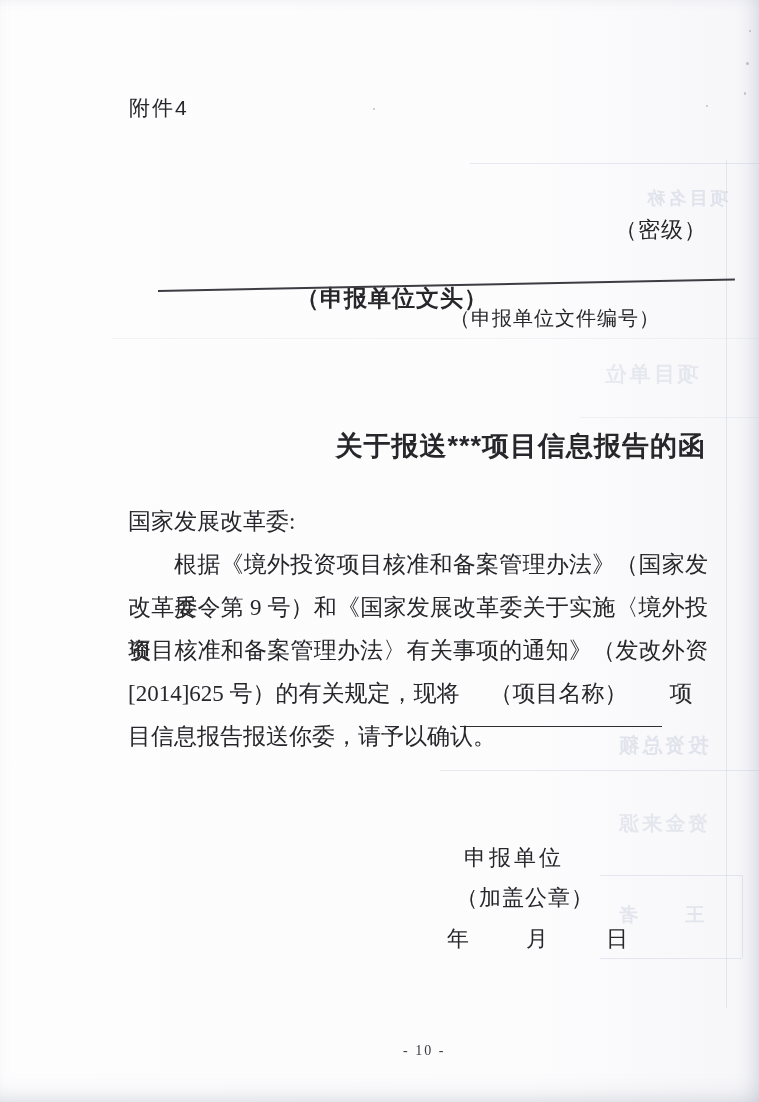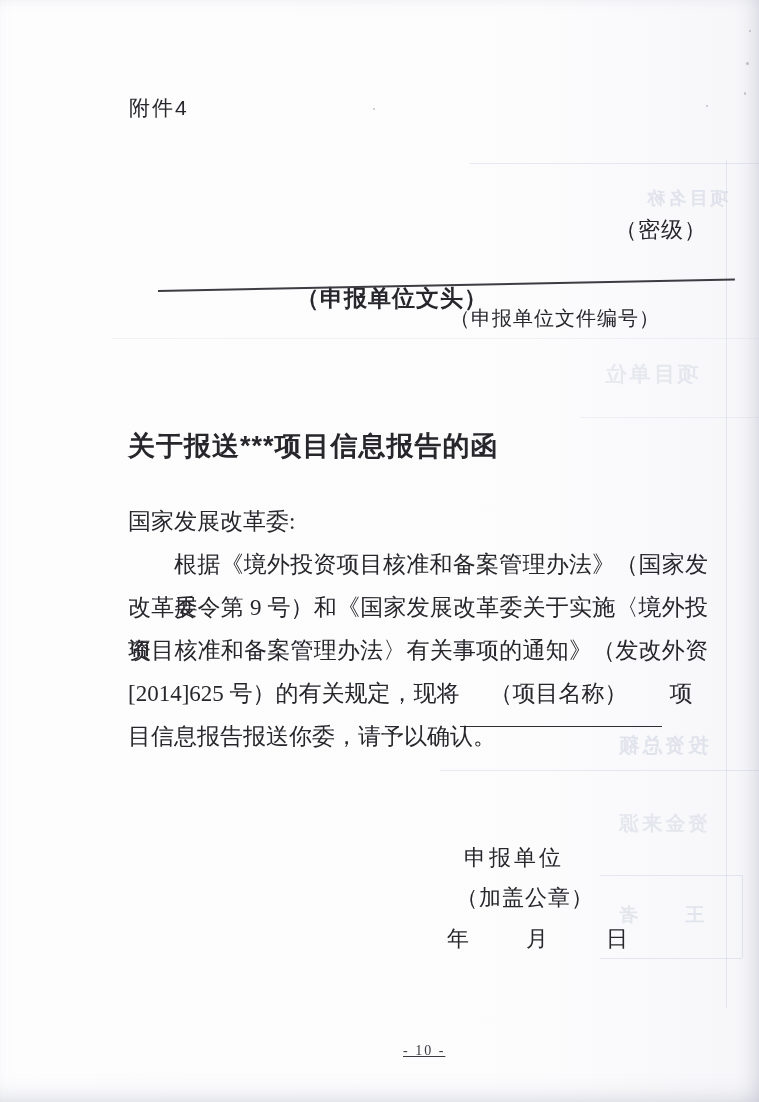--- a/index.html
+++ b/index.html
@@ -23,36 +23,36 @@
   .classification { font-size:22px; letter-spacing:1px; }
   .letterhead { font-family:"Liberation Sans","DejaVu Sans",sans-serif; font-weight:700; font-size:23px; letter-spacing:1px; }
   .rule {
     height:2px; background:#3c3c42;
     transform:rotate(-1.15deg); transform-origin:left center;
   }
   .docnumber { font-size:20px; letter-spacing:1px; }
   .lettertitle {
     font-family:"Liberation Sans","DejaVu Sans",sans-serif;
     font-weight:700; font-size:27px; letter-spacing:1px;
-    width:578px; text-align:left;
+    width:578px; text-align:right;
   }
   .bodyblock { width:580px; font-size:23px; line-height:43px; }
   .bodyline { height:43px; white-space:nowrap; }
   .j { text-align:justify; text-align-last:justify; text-justify:inter-character; white-space:normal; }
   .indent { padding-left:46px; }
   .blank-underline {
     display:inline-block;
     border-bottom:1.5px solid #2e2e33;
     padding:0 34px 18px 30px;
     line-height:1.2;
     font-family:Liberation Serif, serif;
   }
   .sig { font-size:22px; letter-spacing:3px; }
   .dateline span { display:inline-block; font-size:22px; }
-  .pagenum { font-size:14px; letter-spacing:2px; color:#3a3a40;text-decoration:underline; }
+  .pagenum { font-size:14px; letter-spacing:2px; color:#3a3a40; }
 
   
   .ghost-text {
     position:absolute;
     transform:scaleX(-1);
     color:#c9cfdd; opacity:.5;
     filter:blur(.6px);
     font-family:"Liberation Sans","DejaVu Sans",sans-serif;
     font-weight:700; letter-spacing:3px;
     pointer-events:none;

